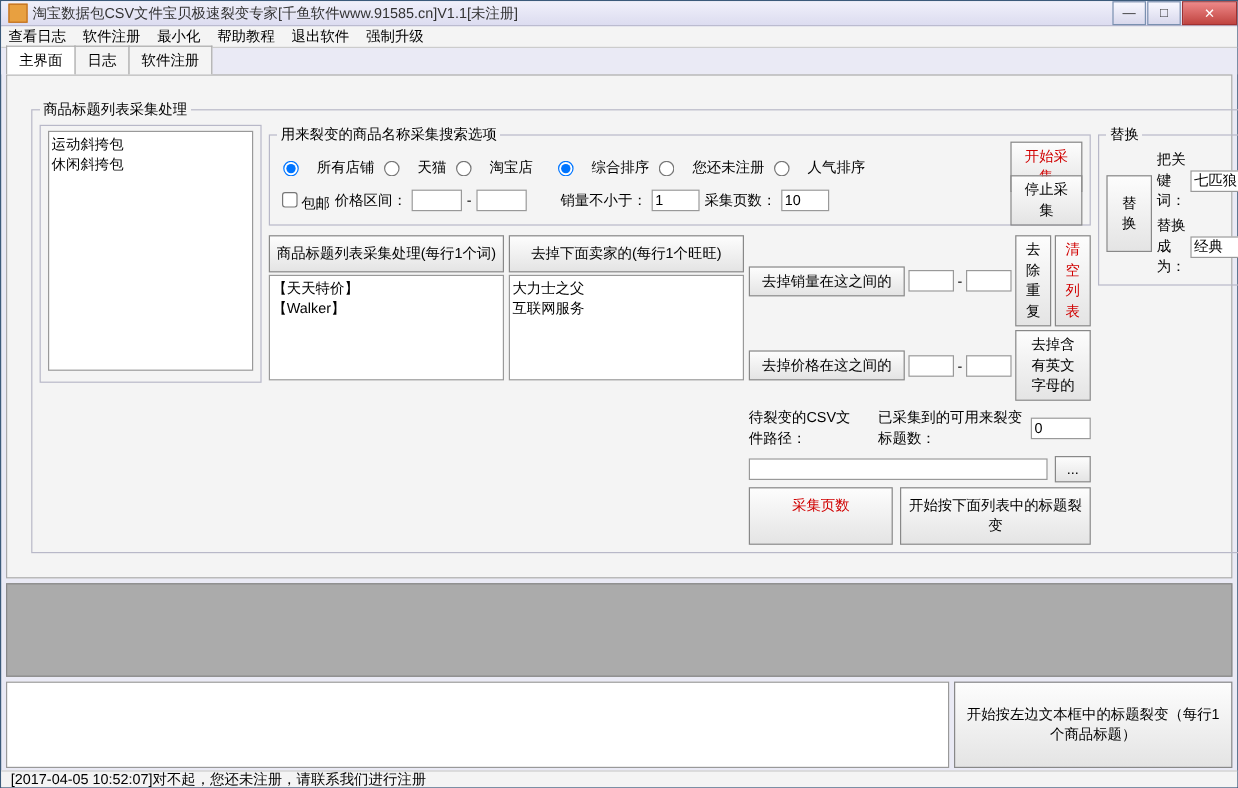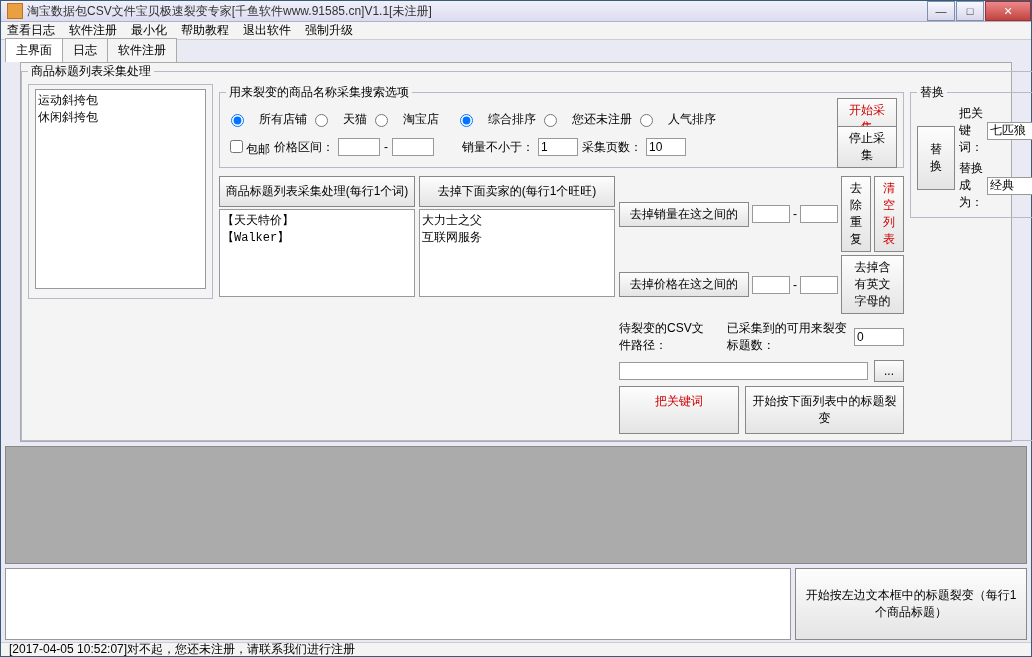--- a/index.html
+++ b/index.html
@@ -9,28 +9,28 @@
 .titlebar .ico{width:16px;height:16px;background:#e8a040;border:1px solid #c07020;margin-right:4px}
 .titlebar .ttl{flex:1;color:#333}
 .winbtns{display:flex}
 .winbtn{width:28px;height:20px;margin-left:1px;border:1px solid #7a90b0;background:linear-gradient(#f8f8ff,#d8d8ec);display:flex;align-items:center;justify-content:center;font-size:11px;color:#333}
 .winbtn.cls{width:46px;background:linear-gradient(#e88,#c04440);color:#fff;border-color:#a03030}
 .menubar{height:22px;background:#f4f4f4;display:flex;align-items:center;padding:0 6px;gap:14px;border-bottom:1px solid #ccc}
 .menubar span{cursor:default}
 .tabs{height:22px;display:flex;align-items:flex-end;padding:2px 4px 0;background:#eaeaf5}
 .tab{padding:3px 10px;border:1px solid #aaa;border-bottom:none;background:#f4f4f4;margin-right:-1px;position:relative}
 .tab.active{background:#fff;z-index:2}
-.content{flex:0 0 auto;background:#f4f4f4;border:1px solid #aaa;margin:0 19px;padding:0}
+.content{flex:0 0 auto;background:#f4f4f4;border:1px solid #aaa;margin:0 4px;padding:20px}
 fieldset{border:1px solid #b8b8c8;padding:4px 6px 6px;margin:0}
 legend{padding:0 3px}
 .row{display:flex;gap:6px}
 .col1{width:185px}
 .col2{flex:1}
 .col3{width:245px}
-textarea{width:100%;resize:none;border:1px solid #999;background:#fff;font-family:Liberation Mono, monospace;padding:2px;font-size:12px}
+textarea{width:100%;resize:none;border:1px solid #999;background:#fff;font-family:Liberation Sans, sans-serif;padding:2px;font-size:12px}
 .kw-ta{height:200px}
 .radio-row{display:flex;align-items:center;gap:3px;height:28px}
 .radio-row label{display:flex;align-items:center;gap:12px}
 .btn{border:1px solid #888;background:linear-gradient(#fdfdfd,#e4e4e4);padding:3px 8px;cursor:default;text-align:center}
 .btn.red{color:#d00000}
 input[type=text]{border:1px solid #999;background:#fff;padding:1px 2px;height:18px}
 .hline{display:flex;align-items:center;gap:4px;height:28px}
 .triple{display:flex;gap:4px;margin-top:4px}
 .triple .btn{flex:1;padding:6px 2px}
 .dual-ta{display:flex;gap:4px;margin-top:2px}
@@ -172,21 +172,21 @@
         <span>待裂变的CSV文件路径：</span>
         <div style="flex:1"></div>
         <span>已采集到的可用来裂变标题数：</span>
         <input type="text" style="width: 50px;" value="0">
       </div>
       <div class="csv-row">
         <input type="text" style="flex: 1 1 0%;">
         <div class="btn" style="width:30px">...</div>
       </div>
       <div class="action-row">
-        <div class="btn red" style="width:120px;padding:6px">把关键词</div>
+        <div class="btn red" style="width:120px;padding:6px">采集页数</div>
         <div class="btn" style="flex:1;padding:6px">开始按下面列表中的标题裂变</div>
       </div>
     </div>
   </div>
 </div>
 
 <div class="col3">
   <fieldset>
     <legend>替换</legend>
     <div class="replace-grid">

